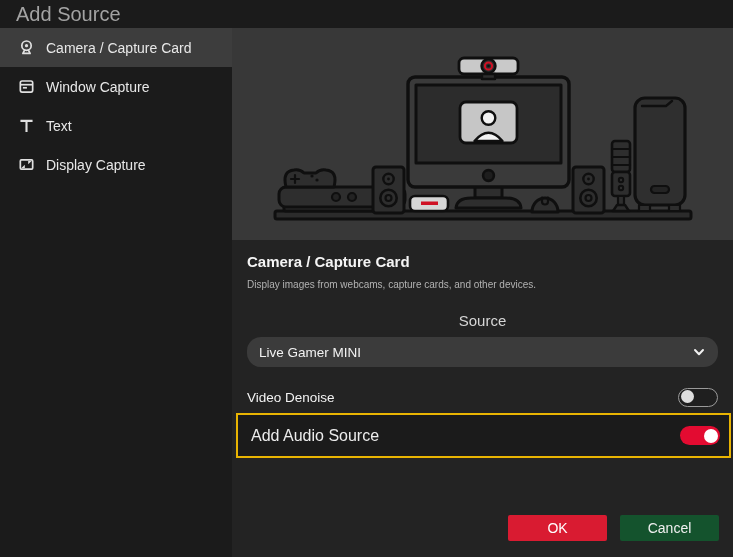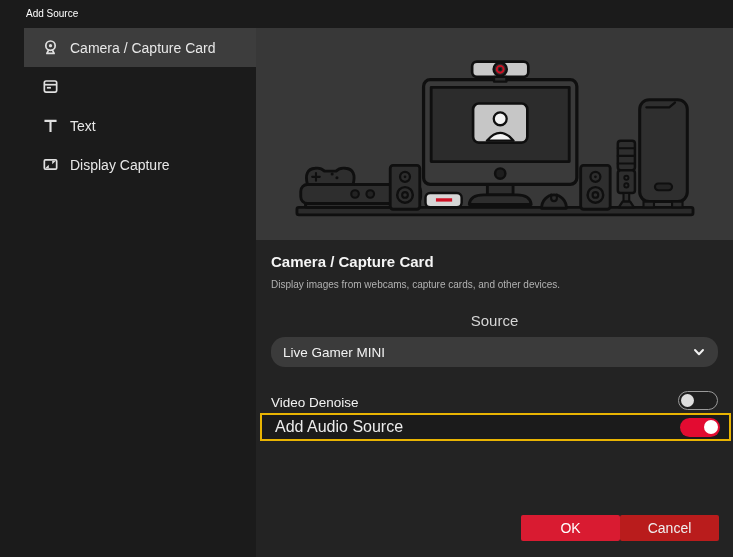--- a/index.html
+++ b/index.html
@@ -4,24 +4,24 @@
 <style>
   * { box-sizing: border-box; margin: 0; padding: 0; }
   html,body { width:733px; height:557px; overflow:hidden; }
   body {
     background:#1b1b1b;
     font-family:"Liberation Sans", sans-serif;
     color:#ececec;
     -webkit-font-smoothing:antialiased;
   }
   .titlebar {
-    height:28px; line-height:28px; padding-left:26px;
-    background:#1b1b1b; color:#ffffff; font-size:10px;
-  }
-  .main { display:flex; height:529px;padding-left:24px; }
+    height:28px; line-height:28px; padding-left:16px;
+    background:#1b1b1b; color:#a3a3a3; font-size:20px;
+  }
+  .main { display:flex; height:529px; }
   .sidebar { width:232px; background:#1b1b1b; flex:none; }
   .side-item {
     height:39px; display:flex; align-items:center; gap:11px;
     padding-left:18px; font-size:14px; color:#e8e8e8; cursor:default;
   }
   .side-item[data-selected="true"] { background:#3d3d3d; }
   .side-item .ic { width:17px; height:17px; flex:none; display:flex; }
   .right { flex:1; display:flex; flex-direction:column; }
   .illustration {
     height:212px; background:#383838; flex:none;
@@ -33,51 +33,51 @@
   .heading { font-size:15px; font-weight:bold; color:#f5f5f5; padding-top:13px; }
   .desc { font-size:10px; color:#b2b2b2; margin-top:9px; }
   .field-label { font-size:15px; color:#d6d6d6; margin-top:22px;text-align:center; }
   .dropdown {
     margin-top:8px; height:30px; background:#3b3b3b; border-radius:14px;
     display:flex; align-items:center; padding:0 12px; cursor:default;
   }
   .dropdown .val { flex:1; font-size:13.5px; color:#f2f2f2; }
   .row {
     height:26px; margin-top:17px;
-    display:flex; align-items:flex-end; justify-content:space-between;
+    display:flex; align-items:center; justify-content:space-between;
   }
   .row .lbl { font-size:13.5px; color:#f2f2f2; }
   .row-highlight {
-    margin:3px -13px 0 -11px; height:28px;
+    margin:3px -13px 0 -11px; height:45px;
     border:2px solid var(--highlight-yellow,#e9b402);
     background:#1b1b1b; padding:0 9px 0 13px;
     display:flex; align-items:center; justify-content:space-between;
   }
   .toggle {
     width:40px; height:19px; border-radius:10px; position:relative;
     cursor:pointer; flex:none;
   }
   .toggle[data-state="off"] { background:#1f1f1f; border:1.5px solid #9a9a9a; }
   .toggle[data-state="off"] .knob {
     position:absolute; left:2px; top:1.5px; width:13px; height:13px;
     border-radius:50%; background:#dedede;
   }
   .toggle[data-state="on"] { background:var(--toggle-on-red,#e30b31); }
   .toggle[data-state="on"] .knob {
     position:absolute; right:2.5px; top:2.5px; width:14px; height:14px;
     border-radius:50%; background:#ffffff;
   }
-  .btns { position:absolute; right:14px; bottom:16px; display:flex; }
+  .btns { position:absolute; right:14px; bottom:16px; display:flex; gap:13px; }
   .btn {
     width:99px; height:26px; border:none; border-radius:2px;
     font-size:14px; font-family:inherit; color:#ffffff; cursor:pointer;
     display:flex; align-items:center; justify-content:center;
   }
   .btn-ok { background:var(--accent-red,#d91b31); }
-  .btn-cancel { background:#b91c1c; color:#f0f0f0;text-align:right; }
+  .btn-cancel { background:#14532d; color:#f0f0f0;text-align:right; }
 </style>
 </head>
 <body>
 
 <div class="titlebar">Add Source</div>
 
 <div class="main">
 
   <div class="sidebar">
 
@@ -93,20 +93,21 @@
     </div>
 
     <div class="side-item" data-selected="false">
       <span class="ic">
         <svg viewBox="0 0 16 16" fill="none" stroke="#e0e0e0" stroke-width="1.6">
           <rect x="2.2" y="2.8" width="11.6" height="10.4" rx="1.6"></rect>
           <path d="M2.2 6.3 H13.8"></path>
           <path d="M4.6 9.2 H8.4"></path>
         </svg>
       </span>
+      <span>Window Capture</span>
     </div>
 
 
     <div class="side-item" data-selected="false">
       <span class="ic">
         <svg viewBox="0 0 16 16" fill="none" stroke="#e0e0e0" stroke-width="2">
           <path d="M3.3 3.6 H12.7 M8 3.6 V13.2" stroke-linecap="square"></path>
         </svg>
       </span>
       <span>Text</span>

